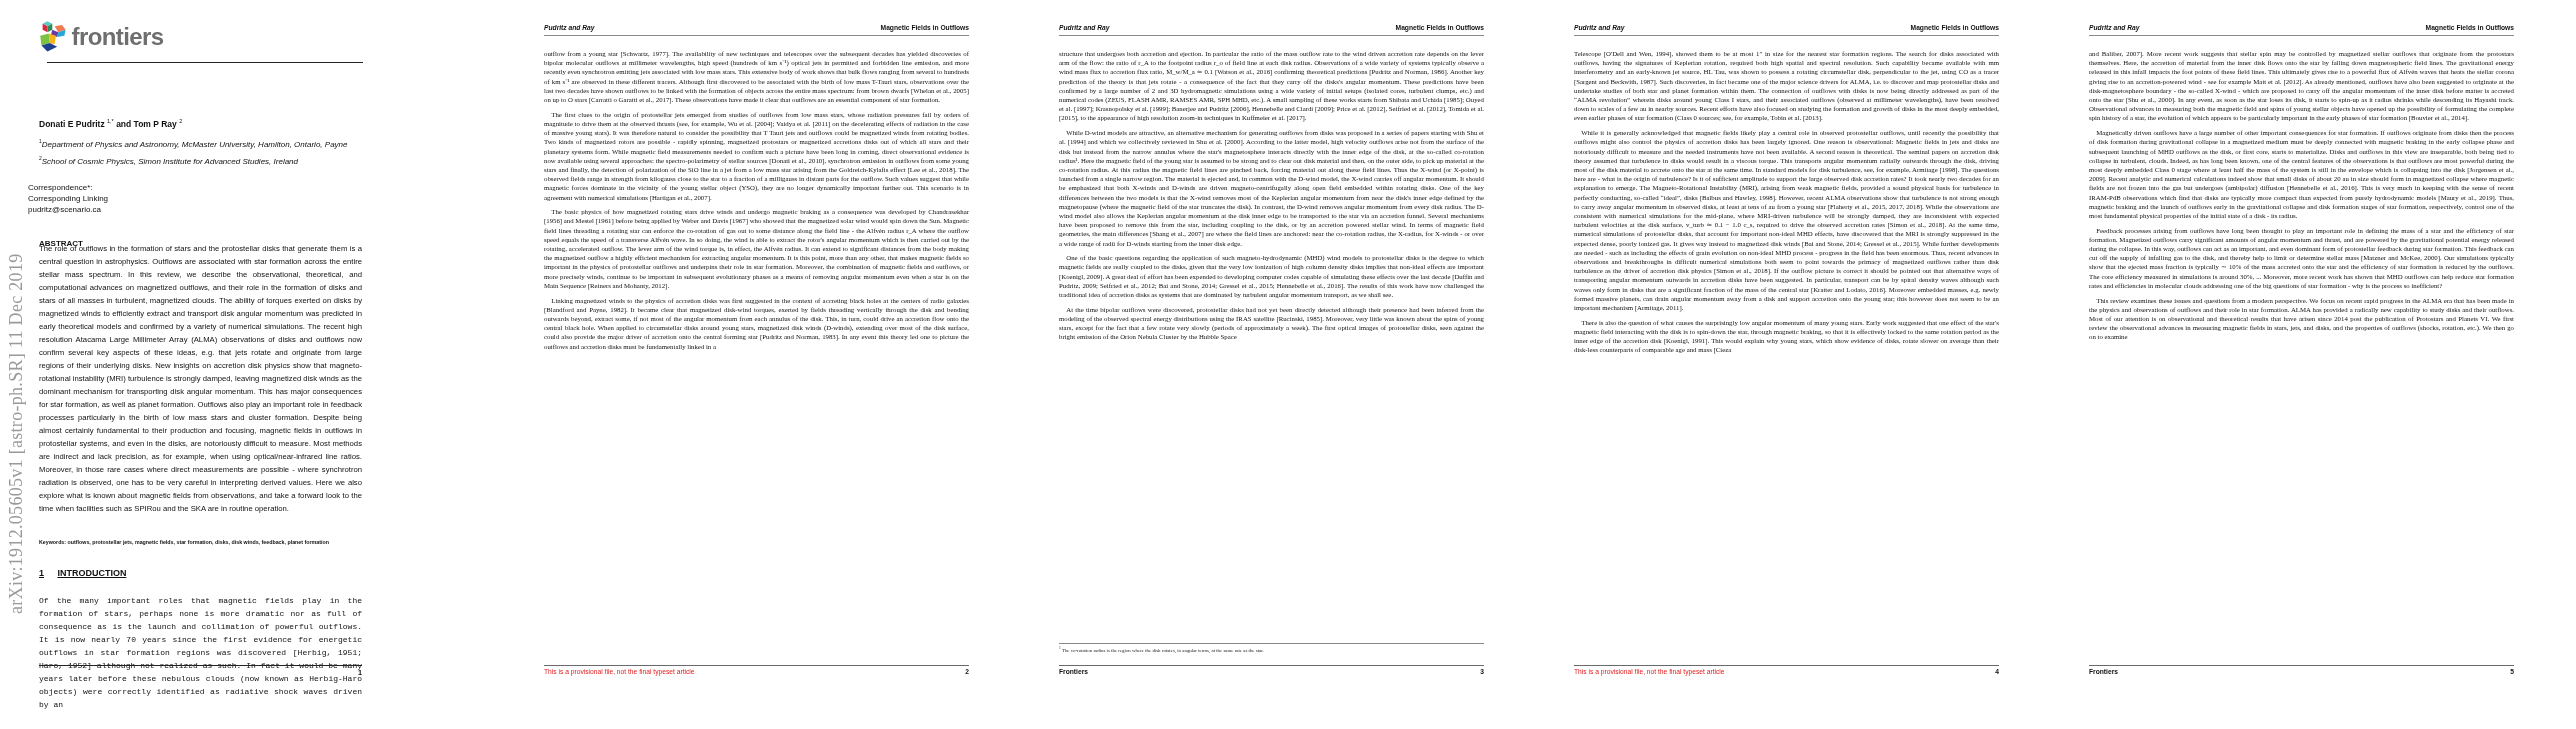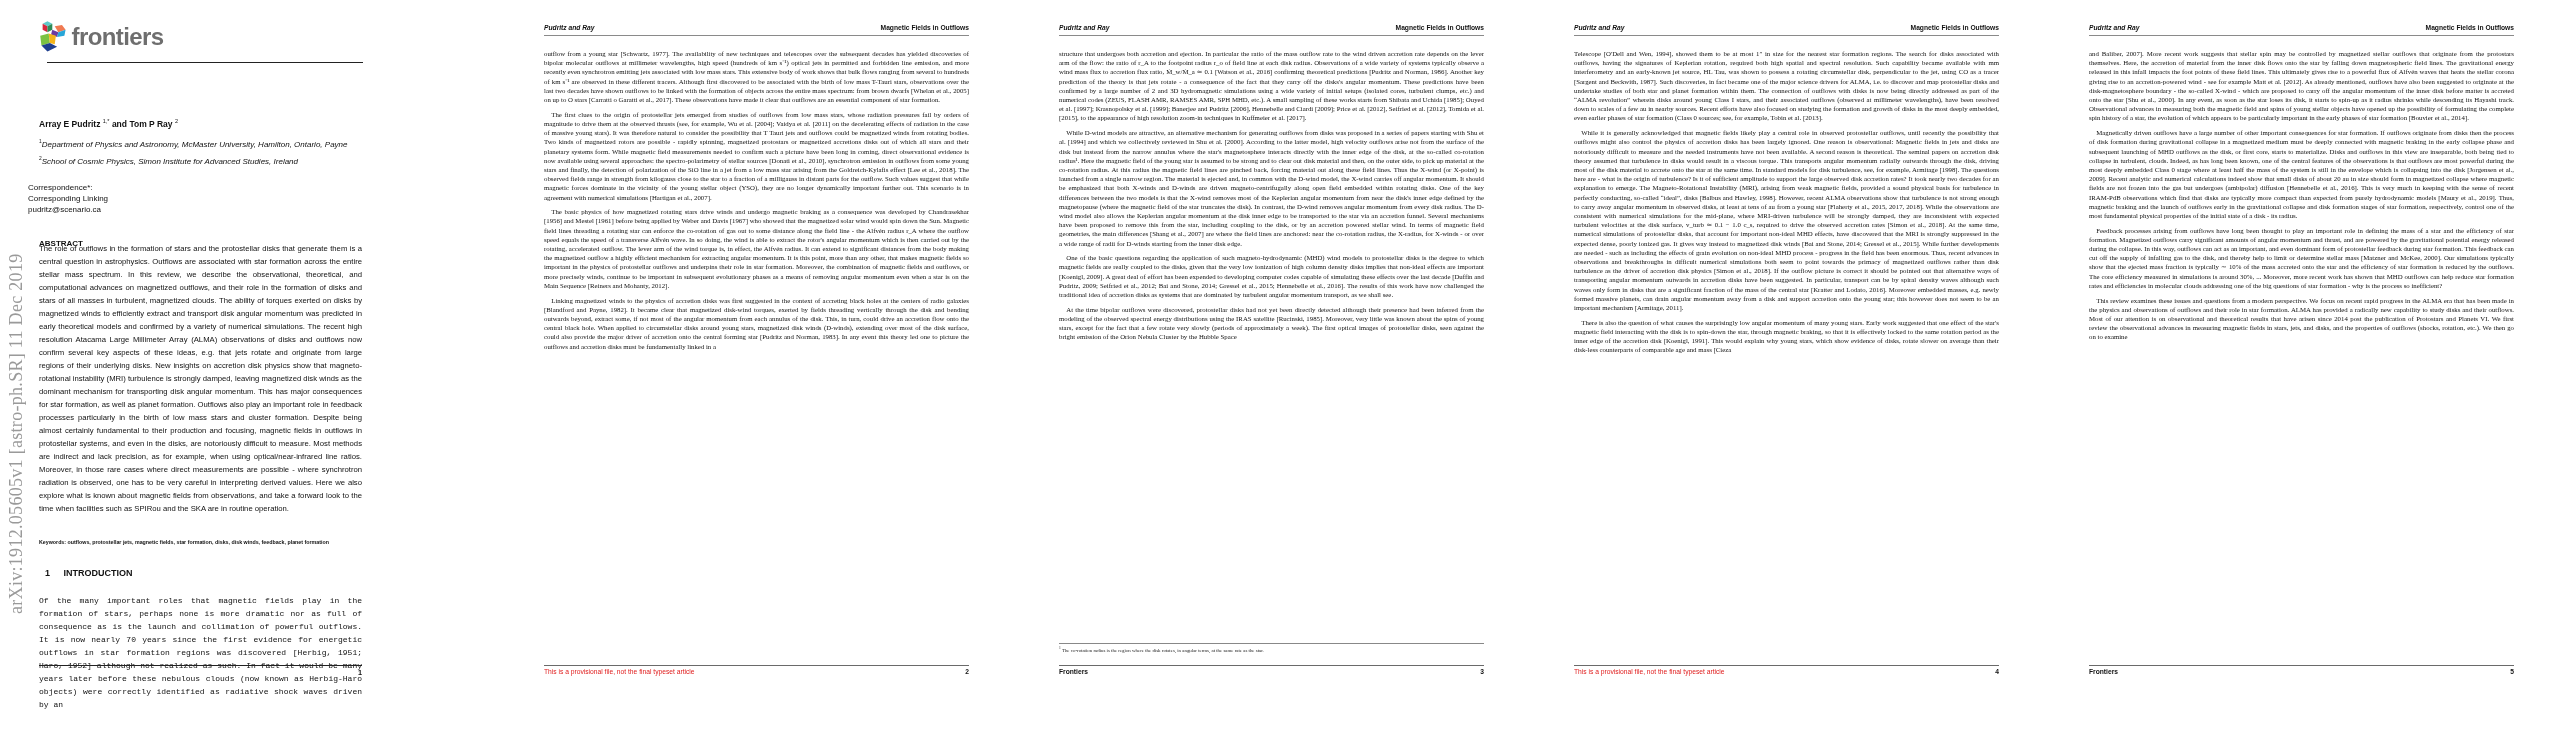--- a/index.html
+++ b/index.html
@@ -26,21 +26,21 @@
   .p1-title { position:absolute; left:39px; top:72px; width:328px; font-family:"Liberation Sans", sans-serif; font-weight:bold; font-size:17px; line-height:22px; color:#1a1a1a; }
   .p1-authors { position:absolute; left:39px; top:118px; font-family:"Liberation Sans", sans-serif; font-weight:bold; font-size:8.5px; color:#111; }
   .p1-authors sup { font-weight:normal; font-size:5.5px; }
   .p1-affil { position:absolute; left:39px; top:137px; width:322px; font-family:"Liberation Sans", sans-serif; font-style:italic; font-size:8px; line-height:10.3px; color:#111; }
   .p1-affil p { margin:0 0 3.6px 0; }
   .p1-affil sup { font-style:normal; font-size:4.9px; }
   .p1-corr { position:absolute; left:28px; top:182px; font-family:"Liberation Sans", sans-serif; font-size:8px; line-height:11px; color:#111; }
   .p1-abstract-h { position:absolute; left:39px; top:239px; font-family:"Liberation Sans", sans-serif; font-weight:bold; font-size:8px; color:#111;text-align:right; }
   .p1-abstract { position:absolute; left:39px; top:242px; width:323px; font-family:"Liberation Sans", sans-serif; font-size:7.7px; line-height:13px; color:#111; text-align:justify; }
   .p1-keywords { position:absolute; left:39px; top:539px; width:323px; font-family:"Liberation Sans", sans-serif; font-weight:bold; font-size:5.3px; color:#111; white-space:nowrap; overflow:hidden; }
-  .p1-intro-h { position:absolute; left:45px; top:568px; font-family:"Liberation Sans", sans-serif; font-weight:bold; font-size:9px; color:#111; }
+  .p1-intro-h { position:absolute; left:39px; top:568px; font-family:"Liberation Sans", sans-serif; font-weight:bold; font-size:9px; color:#111;text-decoration:underline; }
   .p1-intro-h .num { margin-right:13.4px; }
   .p1-intro { position:absolute; left:39px; top:594px; width:323px; font-family:Liberation Mono, monospace; font-size:8px; line-height:13px; color:#111; text-align:justify; }
   .p1-footer { position:absolute; left:39px; width:323px; top:665px; border-top:1.2px solid #222; padding-top:2.4px; text-align:right; font-family:"Liberation Sans", sans-serif; font-weight:bold; font-size:7.3px; color:#111; }
   .arxiv-stamp { position:absolute; left:6px; top:614px; transform-origin:left top; transform:rotate(-90deg); font-family:"Liberation Serif", serif; font-size:18px; color:#9a9a9a; white-space:nowrap; letter-spacing:0.3px; }
 
   .p-body { top:49px; }
 </style>
 </head>
 <body>
 
@@ -62,21 +62,21 @@
           <polygon points="16,22 28,26 26,40 18,38" fill="#f4b41a"></polygon>
           <polygon points="4,42 18,38 30,44 14,52" fill="#1f3f8f"></polygon>
         </svg>
       </div>
       <span class="logo-word">frontiers</span>
     </div>
     <div class="title-rule"></div>
 
 
     <div class="p1-authors">
-      <span>Array E Pudritz</span>
+      <span>Donati E Pudritz</span>
       <sup>1,*</sup>
       <span> and </span>
       <span>Tom P Ray</span>
       <sup>2</sup>
     </div>
 
     <div class="p1-affil">
       <p><sup>1</sup><span>Department of Physics and Astronomy, McMaster University, Hamilton, Ontario, Payne</span></p>
       <p><sup>2</sup><span>School of Cosmic Physics, Simon Institute for Advanced Studies, Ireland</span></p>
     </div>

